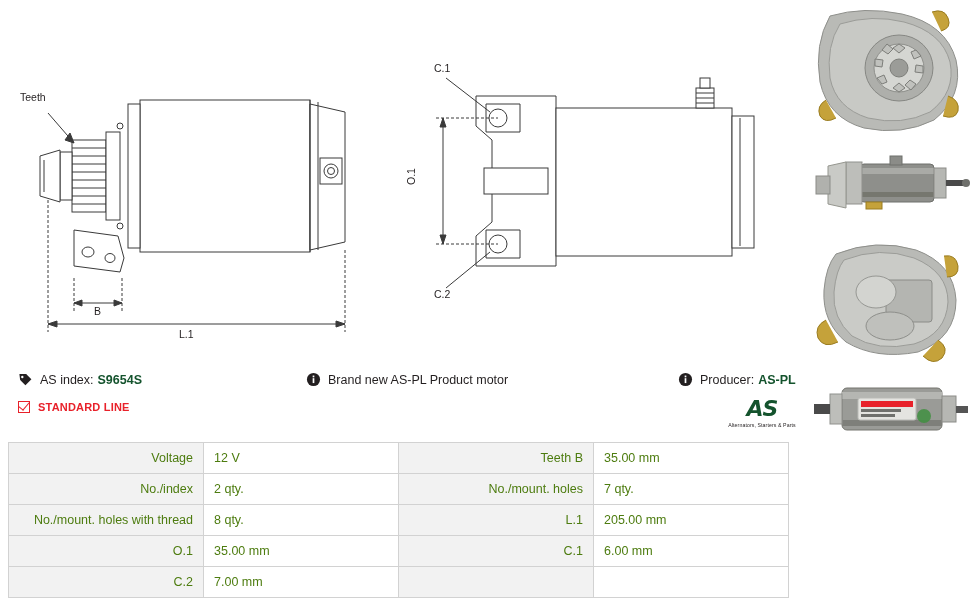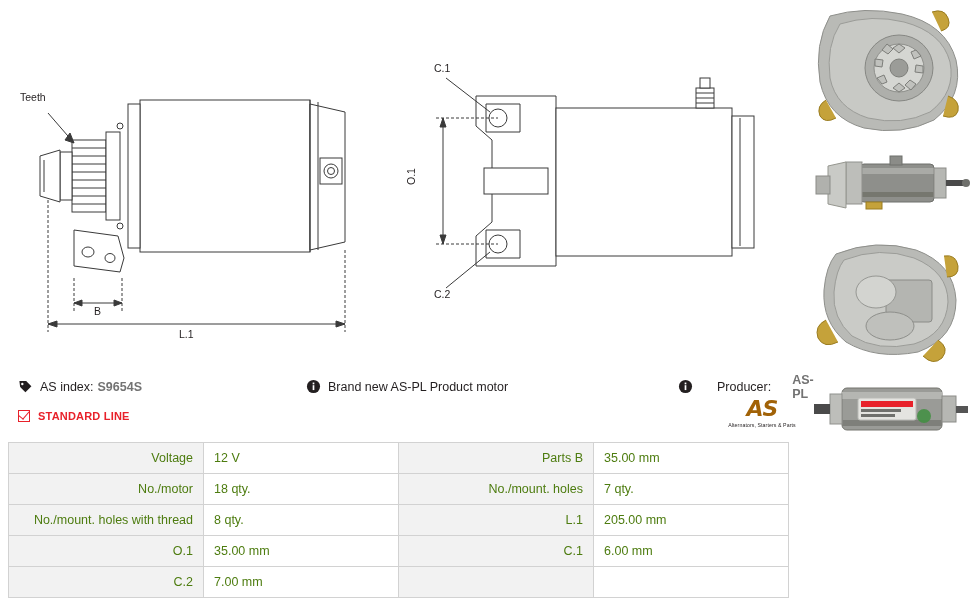--- a/index.html
+++ b/index.html
@@ -43,34 +43,34 @@
 
   
   .meta {
     position: absolute;
     left: 18px; top: 372px;
     width: 790px;
     height: 62px;
   }
   .meta-row {
     display: flex;
-    align-items: center;
+    align-items: flex-start;
     height: 29px;
   }
   .meta-cell {
     display: flex;
     align-items: center;
     font-size: 12.5px;
     color: #231f20;
   }
   .meta-cell.c1 { width: 288px; }
   .meta-cell.c2 { width: 372px; }
-  .meta-cell.c3 { width: 130px; gap: 17px; }
+  .meta-cell.c3 { width: 130px; }
   .meta-label { color: #231f20; }
-  .meta-value { font-weight: bold; color: #737373; margin-left: 4px; }
+  .meta-value { font-weight: bold; color: #14532d; margin-left: 4px; }
   .ico {
     display: inline-flex;
     align-items: center;
     justify-content: center;
     width: 15px; height: 15px;
     margin-right: 7px;
     flex: 0 0 auto;
   }
   .std-line {
     color: #e8212a;
@@ -100,21 +100,21 @@
     position: absolute;
     left: 720px; top: 398px;
     width: 84px;
     text-align: center;
   }
   .logo-mark {
     font-family: "DejaVu Sans", sans-serif;
     font-weight: bold;
     font-style: italic;
     font-size: 22px;
-    color: #a16207;
+    color: #14532d;
     line-height: 22px;
     letter-spacing: -1px;
   }
   .logo-sub {
     font-size: 5.2px;
     color: #231f20;
     letter-spacing: .1px;
     margin-top: 2px;
     white-space: nowrap;
   }
@@ -373,26 +373,26 @@
   <div class="logo">
     <div class="logo-mark">AS</div>
     <div class="logo-sub">Alternators, Starters &amp; Parts</div>
   </div>
 
   <table class="spec">
     <tbody>
       <tr>
         <td class="k">Voltage</td>
         <td class="v">12 V</td>
-        <td class="k">Parts B</td>
+        <td class="k">Teeth B</td>
         <td class="v">35.00 mm</td>
       </tr>
       <tr>
-        <td class="k">No./motor</td>
-        <td class="v">18 qty.</td>
+        <td class="k">No./index</td>
+        <td class="v">2 qty.</td>
         <td class="k">No./mount. holes</td>
         <td class="v">7 qty.</td>
       </tr>
       <tr>
         <td class="k tall">No./mount. holes with thread</td>
         <td class="v">8 qty.</td>
         <td class="k">L.1</td>
         <td class="v">205.00 mm</td>
       </tr>
       <tr>

